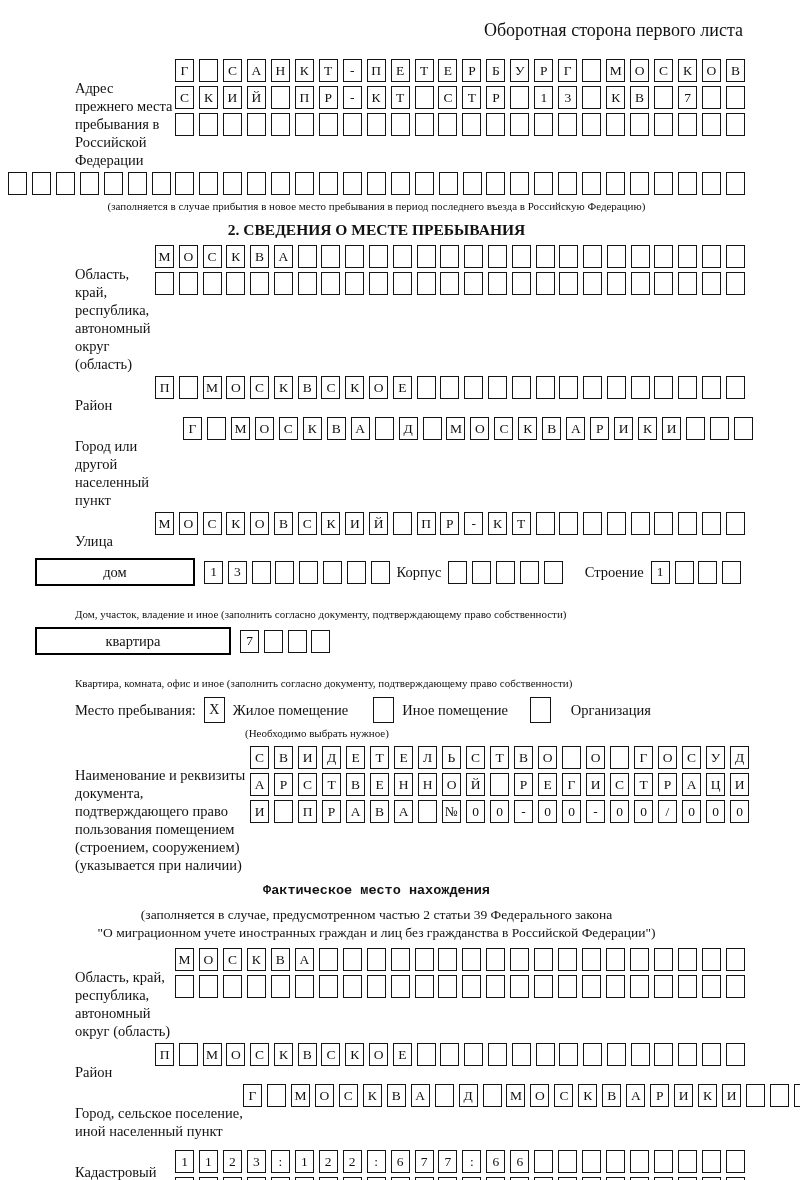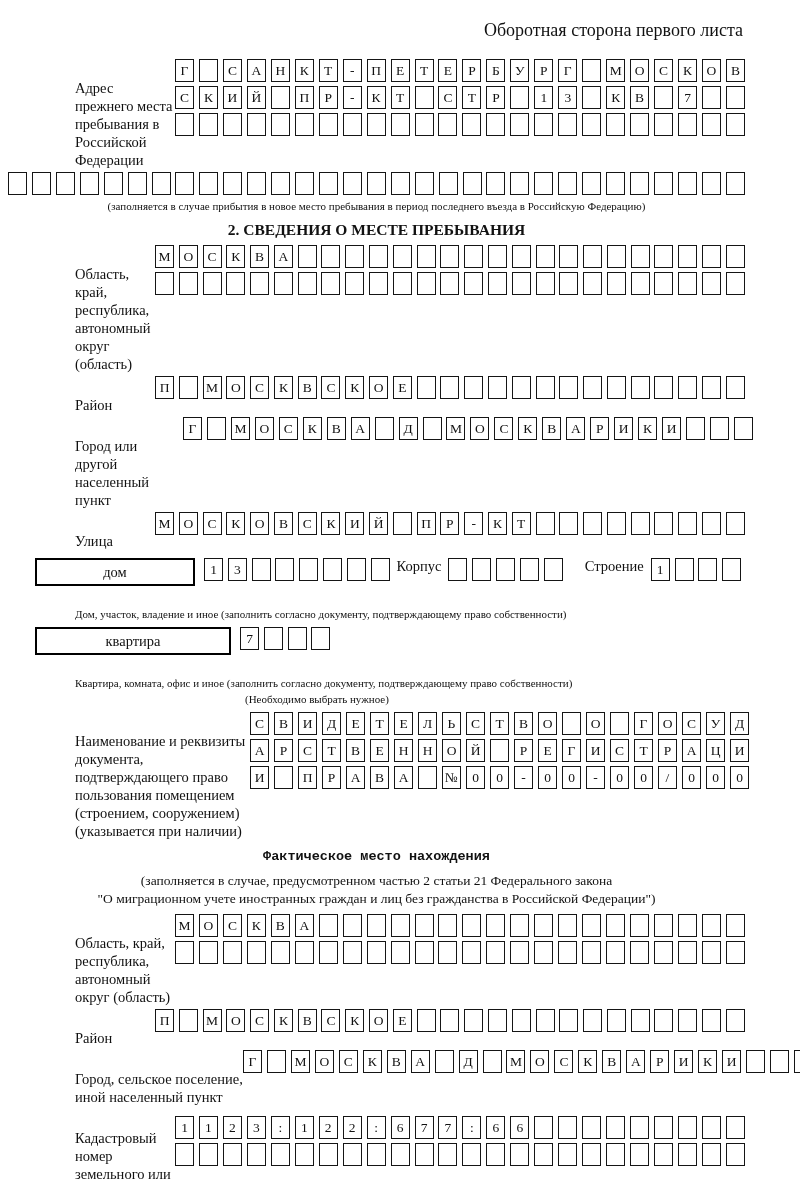--- a/index.html
+++ b/index.html
@@ -45,21 +45,21 @@
 
   .caption { font-size:11px; line-height:16px; }
   .cap-center { width:737px; text-align:center; }
   .sec-title { width:737px; text-align:center; font-weight:bold; font-size:15.5px; margin:7px 0 6px 0; }
 
   .widebox {
     border:2px solid #000; height:28px; flex:none;
     display:flex; align-items:center; justify-content:center;
     font-size:14.5px; background:#fff;
   }
-  .houserow { display:flex; align-items:flex-start; margin:8px 0 3px 27px; }
+  .houserow { display:flex; align-items:center; margin:8px 0 3px 27px; }
   .houserow .inline-lab { font-size:14.5px; margin:0 7px; }
 
   .stayrow { display:flex; align-items:center; margin:6px 0 2px 67px; gap:8px; font-size:14.5px; }
   .stamp {
     width:350px; height:174px; border:2px solid #000;
     margin:8px 0 4px 387px; background:#fff;
   }
   .note-center2 { width:737px; text-align:center; font-size:13.5px; line-height:18px; }
   .b { font-weight:bold; }
   .mt { margin-top:5px; }
@@ -377,20 +377,29 @@
     <div class="widebox" style="width:196px;">квартира</div>
     <div class="cells-gap" style="margin-left:9px;">
         <span class="cell">7</span>
         <span class="cell"></span>
         <span class="cell"></span>
         <span class="cell"></span>
       </div>
   </div>
   <div class="caption ml67">Квартира, комната, офис и иное (заполнить согласно документу, подтверждающему право собственности)</div>
 
+  <div class="stayrow">
+    <span>Место пребывания:</span>
+    <span class="chk">X</span>
+    <span>Жилое помещение</span>
+    <span class="chk" style="margin-left:17px;"></span>
+    <span>Иное помещение</span>
+    <span class="chk" style="margin-left:14px;"></span>
+    <span style="margin-left:12px;">Организация</span>
+  </div>
   <div class="caption" style="margin-left:237px;">(Необходимо выбрать нужное)</div>
 
   <div class="field mt">
     <div class="flabel ml67 wdoc">Наименование и реквизиты документа, подтверждающего право пользования помещением (строением, сооружением) (указывается при наличии)</div>
     <div class="rowstack">
       <div class="cells c497">
           <span class="cell">С</span>
           <span class="cell">В</span>
           <span class="cell">И</span>
           <span class="cell">Д</span>
@@ -455,21 +464,21 @@
           <span class="cell">0</span>
           <span class="cell">/</span>
           <span class="cell">0</span>
           <span class="cell">0</span>
           <span class="cell">0</span>
         </div>
     </div>
   </div>
 
   <div class="note-center2 b" style="margin-top:8px;font-family:Liberation Mono, monospace;">Фактическое место нахождения</div>
-  <div class="note-center2" style="margin-top:6px;">(заполняется в случае, предусмотренном частью 2 статьи 21 Федерального закона</div>
+  <div class="note-center2" style="margin-top:6px;">(заполняется в случае, предусмотренном частью 2 статьи 39 Федерального закона</div>
   <div class="note-center2">"О миграционном учете иностранных граждан и лиц без гражданства в Российской Федерации")</div>
 
   <div class="field" style="margin-top:6px;">
     <div class="flabel ml67 w167">Область, край, республика, автономный округ (область)</div>
     <div class="rowstack">
       <div class="cells c570">
           <span class="cell">М</span>
           <span class="cell">О</span>
           <span class="cell">С</span>
           <span class="cell">К</span>

